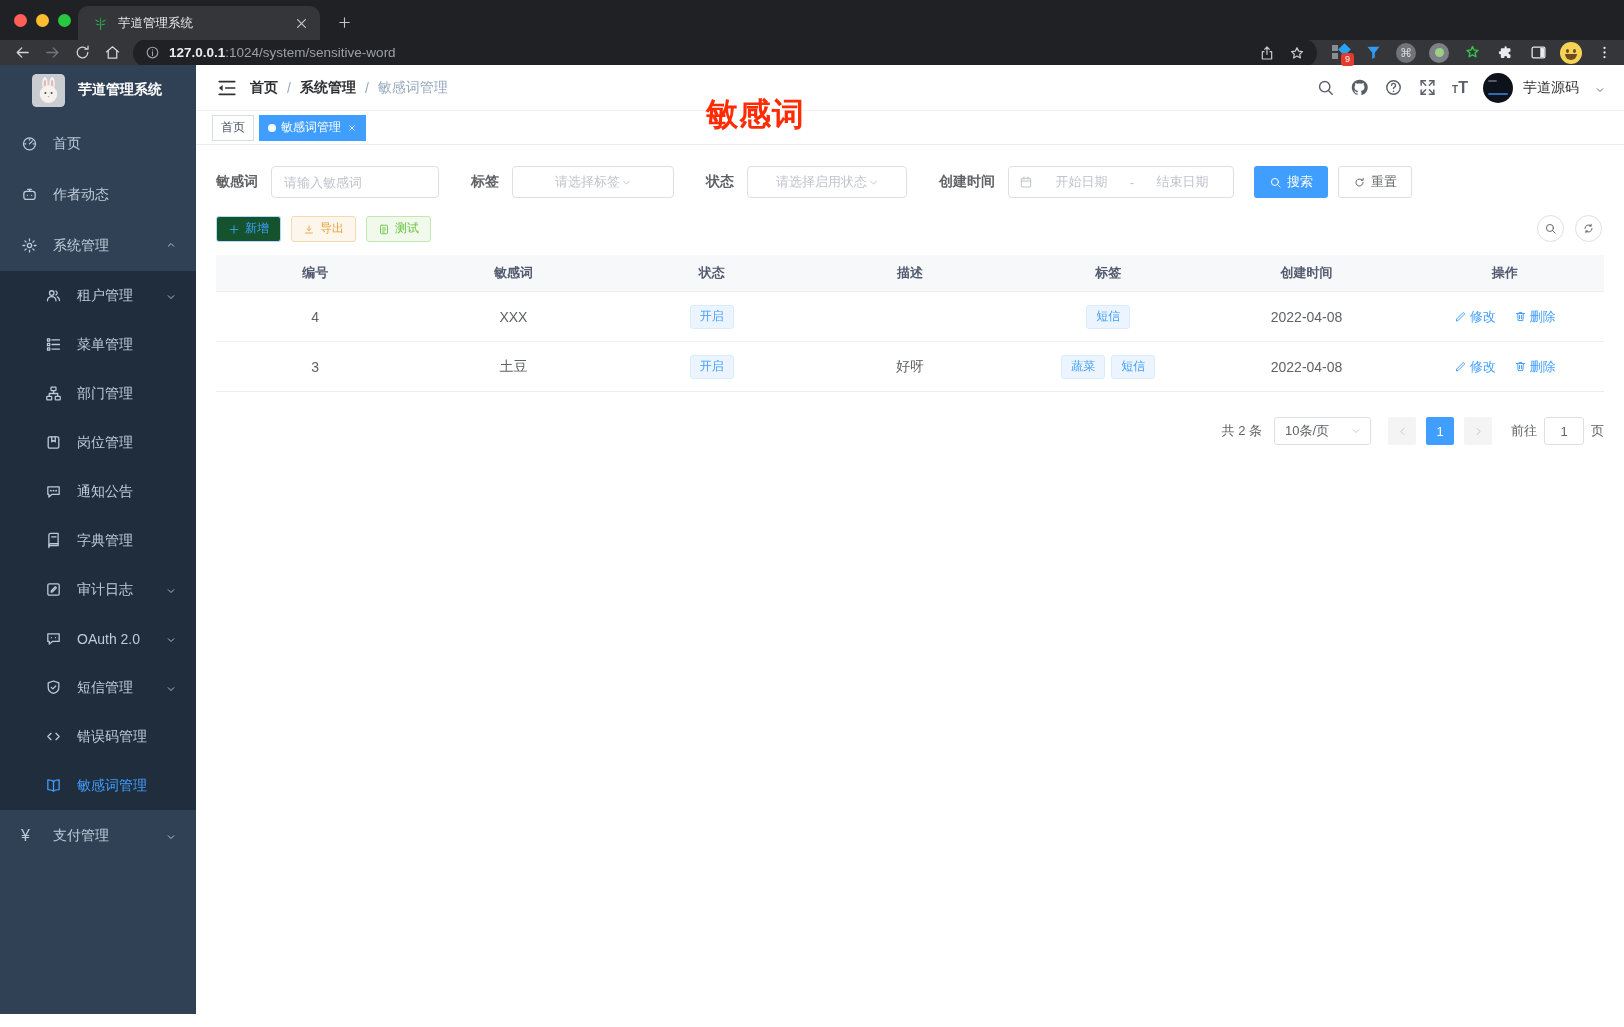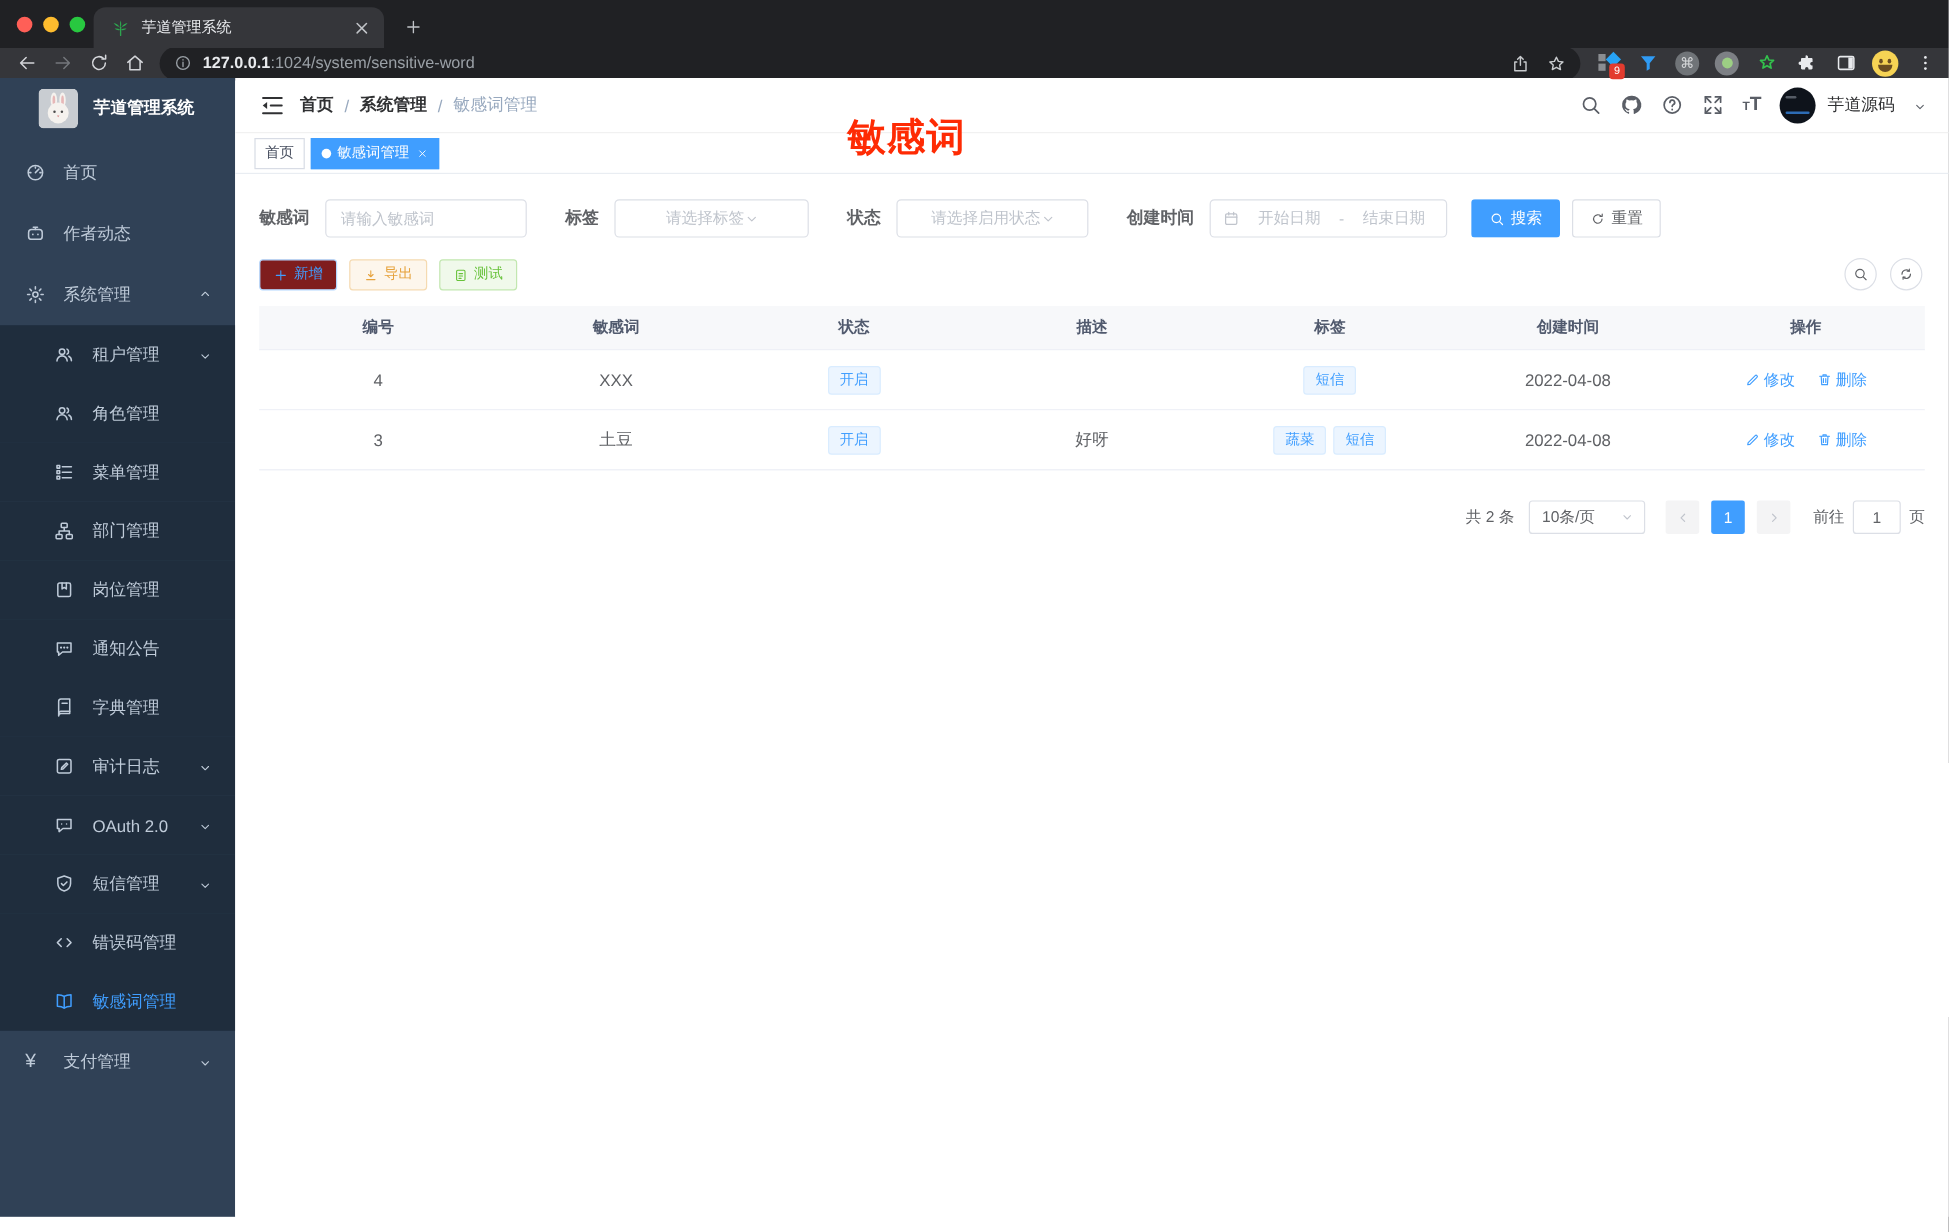--- a/index.html
+++ b/index.html
@@ -98,33 +98,33 @@
   .f-group { display:flex; align-items:center; margin-right:32px; }
   .f-label { font-size:14px; font-weight:bold; color:#606266; margin-right:13px; white-space:nowrap; }
   .f-input, .f-select, .f-date { height:32px; border:1px solid #dcdfe6; border-radius:4px; background:#fff; font-size:13px; color:#606266; }
   .f-input { width:168px; padding:0 12px; outline:none; font-family:inherit; }
   .f-input::placeholder { color:#bfc4cc; }
   .f-select { display:flex; align-items:center; justify-content:center; padding:0 10px 0 12px; }
   .f-select .ph { color:#bfc4cc; }
   .f-select .chev { width:13px; height:13px; color:#c0c4cc; }
   .f-select .chev svg { width:13px; height:13px; }
   .f-select.w1 { width:162px; } .f-select.w2 { width:160px; }
-  .f-date { width:198px; display:flex; align-items:center; padding:0 10px; gap:8px; }
+  .f-date { width:226px; display:flex; align-items:center; padding:0 10px; gap:8px; }
   .f-date .cal { width:14px; height:14px; color:#c0c4cc; flex:none; }
   .f-date .cal svg { width:14px; height:14px; }
   .f-date .ph { color:#bfc4cc; flex:1; text-align:center; }
   .f-date .dash { color:#bfc4cc; }
   .btn { display:inline-flex; align-items:center; justify-content:center; gap:5px; border-radius:3px; cursor:pointer; border:1px solid transparent; font-family:inherit; }
   .btn svg { width:13px; height:13px; }
   .btn-search { height:32px; padding:0 14px; background:#409eff; color:#fff; font-size:13px; margin-left:2px; }
   .btn-reset { height:32px; padding:0 14px; background:#fff; border-color:#dcdfe6; color:#606266; font-size:13px; margin-left:10px; }
 
   .action-row { display:flex; align-items:center; margin-top:17px; }
   .btn-mini { height:26px; padding:0 11px; font-size:12px; margin-right:10px; }
-  .btn-mini.primary { background:#7f1d1d; border-color:#b3d8ff; color:#409eff; }
+  .btn-mini.primary { background:#14532d; border-color:#b3d8ff; color:#409eff; }
   .btn-mini.warning { background:#fdf6ec; border-color:#f5dab1; color:#e6a23c; }
   .btn-mini.success { background:#f0f9eb; border-color:#c2e7b0; color:#67c23a; }
   .circle-btns { margin-left:auto; display:flex; gap:11px; margin-right:2px; }
   .btn-circle { width:27px; height:27px; border-radius:50%; border:1px solid #dcdfe6; background:#fff; color:#606266; display:flex; align-items:center; justify-content:center; }
   .btn-circle svg { width:13px; height:13px; }
 
   .table { margin-top:13px; width:100%; }
   .t-head, .t-row { display:flex; align-items:center; }
   .t-head { height:37px; background:#f7f8fa; border-bottom:1px solid #ebeef5; }
   .t-head .t-cell { font-size:13px; font-weight:bold; color:#515a6e; }
@@ -323,28 +323,20 @@
                 <path d="M3.5 19.5c0-3.3 2.7-6 6-6s6 2.7 6 6"></path>
                 <path d="M15.3 5.6a3.2 3.2 0 0 1 0 5.8M17.4 13.9c1.9 1 3.1 3 3.1 5.2"></path>
               </svg></span>
             <span class="mi-label">租户管理</span>
             <span class="mi-arrow down"><svg viewBox="0 0 24 24" fill="none" stroke="currentColor" stroke-width="1.8" stroke-linecap="round" stroke-linejoin="round">
                 <path d="M6.5 9.5l5.5 5.5 5.5-5.5"></path>
               </svg></span>
           </div>
           <div class="menu-item sub">
             <span class="mi-icon"><svg viewBox="0 0 24 24" fill="none" stroke="currentColor" stroke-width="1.8" stroke-linecap="round" stroke-linejoin="round">
-                <circle cx="9.5" cy="8.5" r="3.2"></circle>
-                <path d="M3.5 19.5c0-3.3 2.7-6 6-6s6 2.7 6 6"></path>
-                <path d="M15.3 5.6a3.2 3.2 0 0 1 0 5.8M17.4 13.9c1.9 1 3.1 3 3.1 5.2"></path>
-              </svg></span>
-            <span class="mi-label">角色管理</span>
-          </div>
-          <div class="menu-item sub">
-            <span class="mi-icon"><svg viewBox="0 0 24 24" fill="none" stroke="currentColor" stroke-width="1.8" stroke-linecap="round" stroke-linejoin="round">
                 <rect x="3.5" y="4" width="3.2" height="3.2"></rect>
                 <rect x="3.5" y="10.4" width="3.2" height="3.2"></rect>
                 <rect x="3.5" y="16.8" width="3.2" height="3.2"></rect>
                 <path d="M9.8 5.6h10.7M9.8 12h10.7M9.8 18.4h10.7"></path>
               </svg></span>
             <span class="mi-label">菜单管理</span>
           </div>
           <div class="menu-item sub">
             <span class="mi-icon"><svg viewBox="0 0 24 24" fill="none" stroke="currentColor" stroke-width="1.8" stroke-linecap="round" stroke-linejoin="round">
                 <rect x="8.5" y="3" width="7" height="5" rx="1"></rect>

